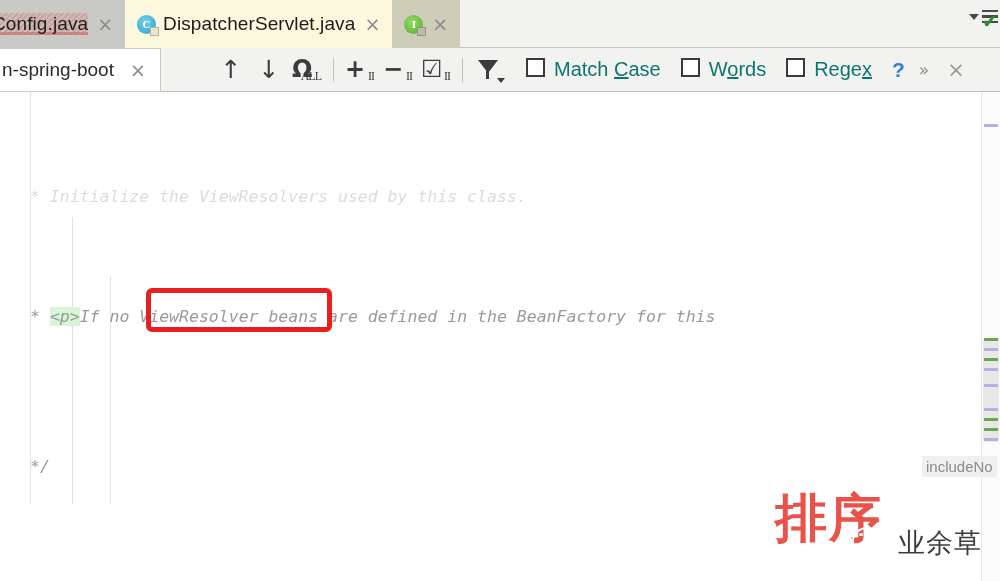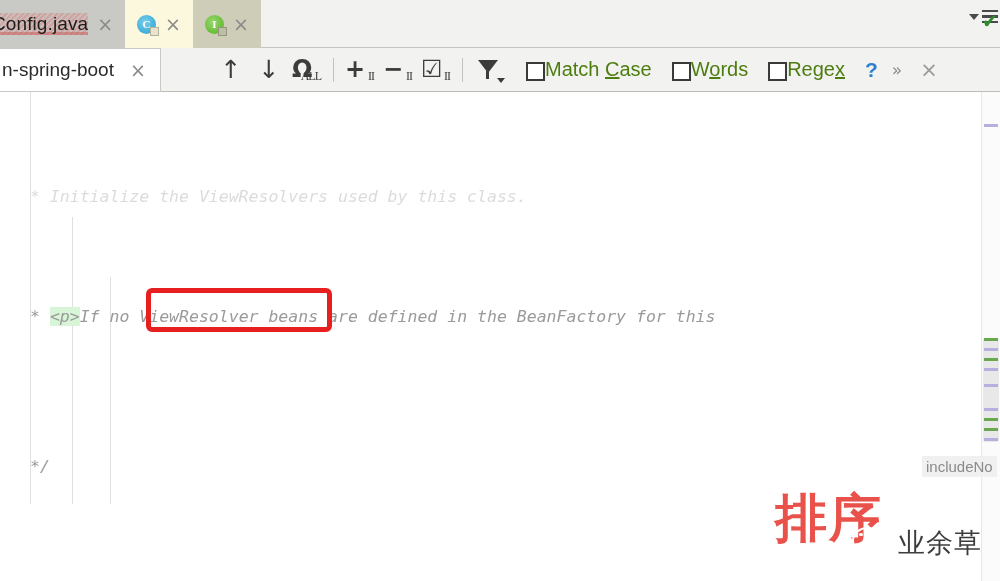--- a/index.html
+++ b/index.html
@@ -204,24 +204,25 @@
   .funnel .dd {
     position: absolute; right: -3px; bottom: 0px;
     width: 0; height: 0;
     border-left: 4px solid transparent;
     border-right: 4px solid transparent;
     border-top: 5px solid #3c3c3c;
   }
 
   .chk-group {
     display: inline-flex;
-    align-items: flex-end;
+    align-items: flex-start;
+    gap: 9px;
     margin-right: 20px;
     font-size: 20px;
-    color: #4d7c0f;
+    color: #0f766e;
   }
   .chk-box {
     width: 19px; height: 19px;
     border: 2px solid #3a3a3a;
     background: #ffffff;
     box-sizing: border-box;
   }
   .mn { text-decoration: underline; }
   .help-q {
     font-size: 21px;
@@ -379,20 +380,21 @@
 
   <div class="tabbar">
 
     <div class="tab inactive-grey clipped-left">
       <span class="tab-label squiggle">Config.java</span>
       <span class="tab-close">×</span>
     </div>
 
     <div class="tab active-yellow">
       <span class="ficon cls">C</span>
+      <span class="tab-label">DispatcherServlet.java</span>
       <span class="tab-close">×</span>
     </div>
 
     <div class="tab inactive-olive">
       <span class="ficon iface">I</span>
       <span class="tab-close">×</span>
     </div>
 
     <div class="tab-right-ctl">
       <span class="caret-down"></span>

